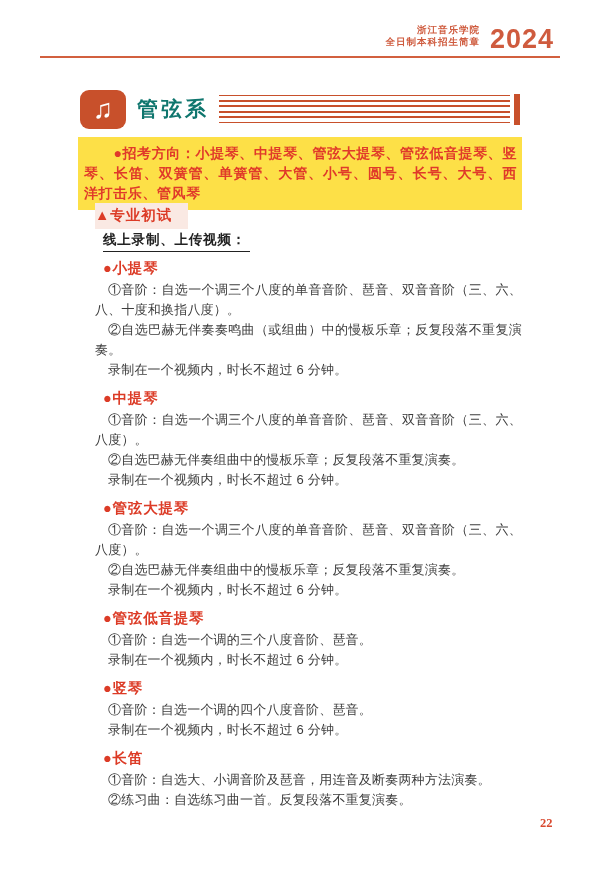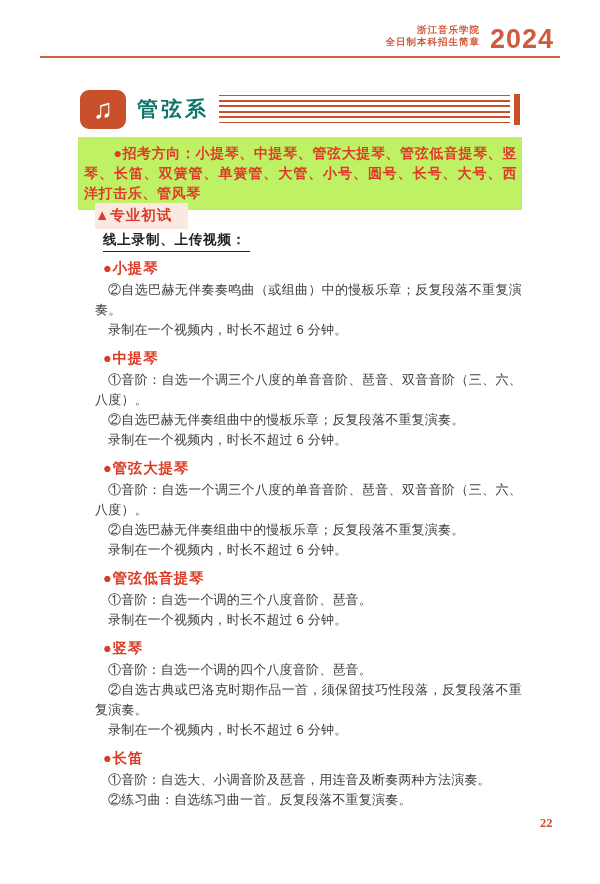--- a/index.html
+++ b/index.html
@@ -44,21 +44,21 @@
     flex:1 1 auto;height:29px;align-self:center;
     display:flex;flex-direction:column;justify-content:space-between;
     margin-right:4px;
   }
   .staff i{display:block;height:1.6px;background:#c8502b;}
   .staff-end{flex:0 0 auto;width:6px;height:31px;background:#c8502b;}
   
   .directions{
     position:absolute;top:137px;left:78px;width:444px;
     box-sizing:border-box;
-    background:#bef264;color:#e03a2a;
+    background:#fde047;color:#e03a2a;
     font-size:14px;font-weight:bold;line-height:20px;
     letter-spacing:0.6px;
     padding:6px 5px 7px 6px;
     text-indent:2.1em;text-align:justify;
   }
   
   .stage{
     position:absolute;top:203px;left:95px;
     background:#fae9e3;color:#dc3b26;
     font-size:14.5px;font-weight:bold;
@@ -121,20 +121,21 @@
   </div>
 
   <div class="directions">●招考方向：小提琴、中提琴、管弦大提琴、管弦低音提琴、竖琴、长笛、双簧管、单簧管、大管、小号、圆号、长号、大号、西洋打击乐、管风琴</div>
 
   <div class="stage">▲专业初试</div>
   <div class="instruction">线上录制、上传视频：</div>
 
   <div class="instr-wrap" id="instruments">
   <section class="instr">
     <h3 class="instr-name">●小提琴</h3>
+  <p>①音阶：自选一个调三个八度的单音音阶、琶音、双音音阶（三、六、八、十度和换指八度）。</p>
         <p>②自选巴赫无伴奏奏鸣曲（或组曲）中的慢板乐章；反复段落不重复演奏。</p>
         <p>录制在一个视频内，时长不超过 6 分钟。</p>
       </section>
 
   <section class="instr">
     <h3 class="instr-name">●中提琴</h3>
   <p>①音阶：自选一个调三个八度的单音音阶、琶音、双音音阶（三、六、八度）。</p>
         <p>②自选巴赫无伴奏组曲中的慢板乐章；反复段落不重复演奏。</p>
         <p>录制在一个视频内，时长不超过 6 分钟。</p>
       </section>
@@ -148,21 +149,20 @@
 
   <section class="instr">
     <h3 class="instr-name">●管弦低音提琴</h3>
   <p>①音阶：自选一个调的三个八度音阶、琶音。</p>
         <p>录制在一个视频内，时长不超过 6 分钟。</p>
       </section>
 
   <section class="instr">
     <h3 class="instr-name">●竖琴</h3>
   <p>①音阶：自选一个调的四个八度音阶、琶音。</p>
-        <p>②自选古典或巴洛克时期作品一首，须保留技巧性段落，反复段落不重复演奏。</p>
         <p>录制在一个视频内，时长不超过 6 分钟。</p>
       </section>
 
   <section class="instr">
     <h3 class="instr-name">●长笛</h3>
   <p>①音阶：自选大、小调音阶及琶音，用连音及断奏两种方法演奏。</p>
         <p>②练习曲：自选练习曲一首。反复段落不重复演奏。</p>
       </section>
 
 </div>

